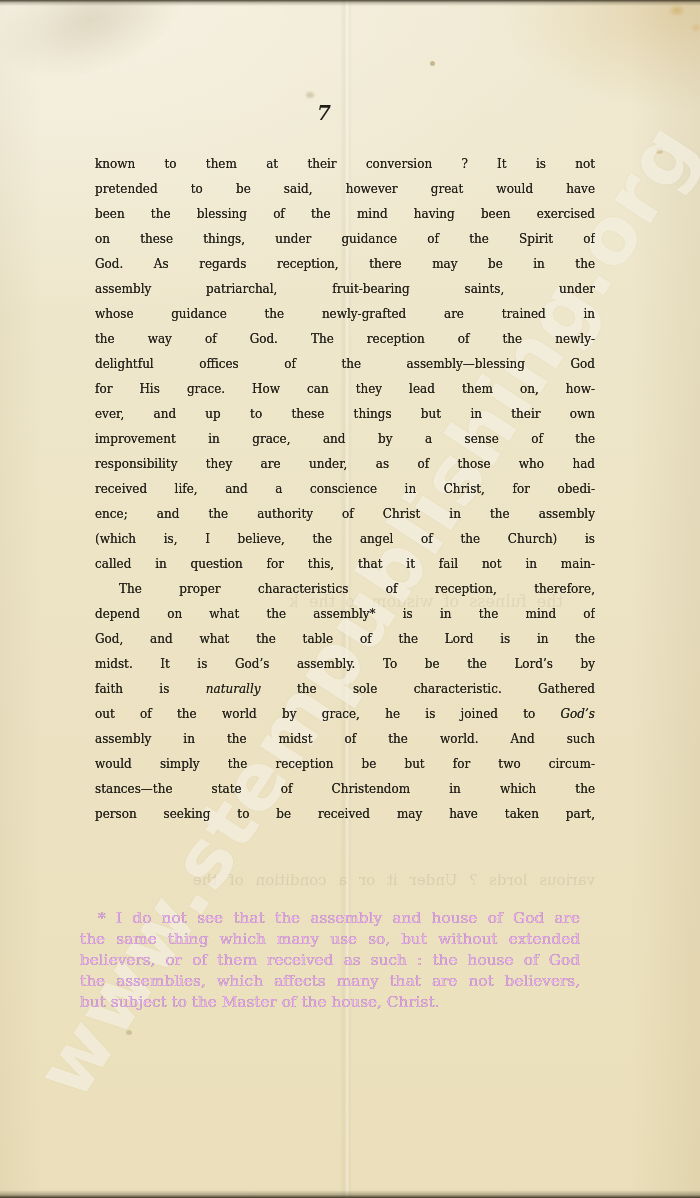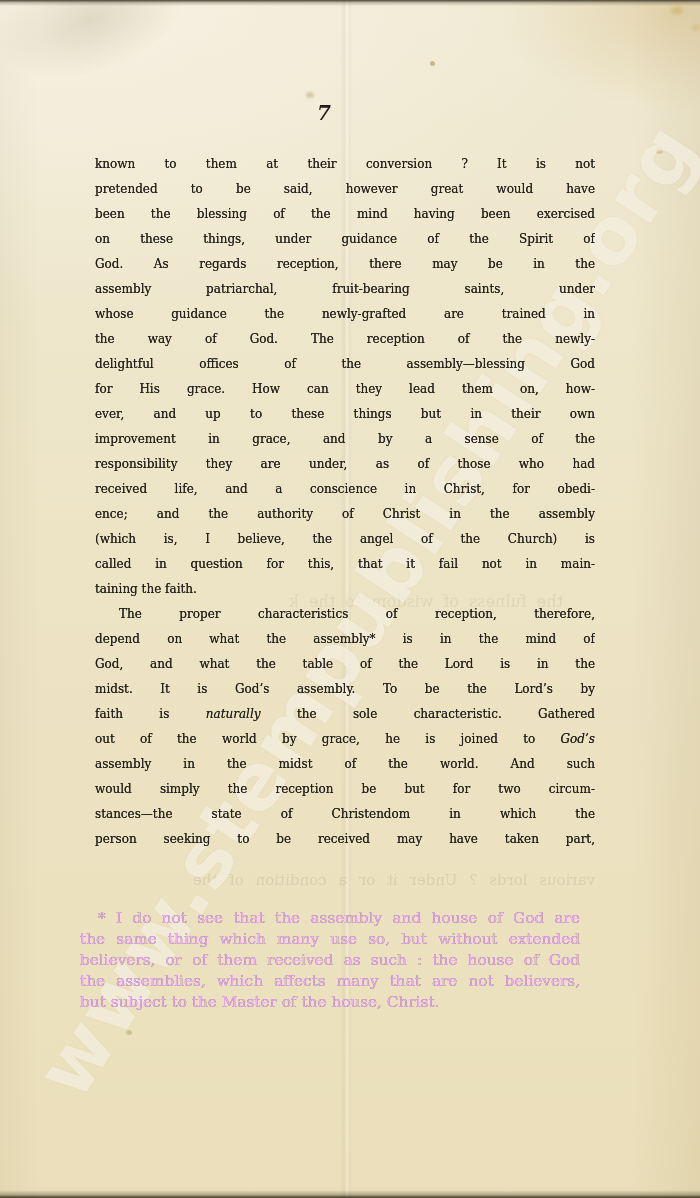--- a/index.html
+++ b/index.html
@@ -107,21 +107,20 @@
     <div class="tline just">the way of God. The reception of the newly-</div>
     <div class="tline just">delightful offices of the assembly—blessing God</div>
     <div class="tline just">for His grace. How can they lead them on, how-</div>
     <div class="tline just">ever, and up to these things but in their own</div>
     <div class="tline just">improvement in grace, and by a sense of the</div>
     <div class="tline just">responsibility they are under, as of those who had</div>
     <div class="tline just">received life, and a conscience in Christ, for obedi-</div>
     <div class="tline just">ence; and the authority of Christ in the assembly</div>
     <div class="tline just">(which is, I believe, the angel of the Church) is</div>
     <div class="tline just">called in question for this, that it fail not in main-</div>
-    <div class="tline">taining the faith.</div>
     <div class="tline just indent">The proper characteristics of reception, therefore,</div>
     <div class="tline just">depend on what the assembly* is in the mind of</div>
     <div class="tline just">God, and what the table of the Lord is in the</div>
     <div class="tline just">midst. It is God’s assembly. To be the Lord’s by</div>
     <div class="tline just">faith is <em>naturally</em> the sole characteristic. Gathered</div>
     <div class="tline just">out of the world by grace, he is joined to <em>God’s</em></div>
     <div class="tline just">assembly in the midst of the world. And such</div>
     <div class="tline just">would simply the reception be but for two circum-</div>
     <div class="tline just">stances—the state of Christendom in which the</div>
     <div class="tline just">person seeking to be received may have taken part,</div>

